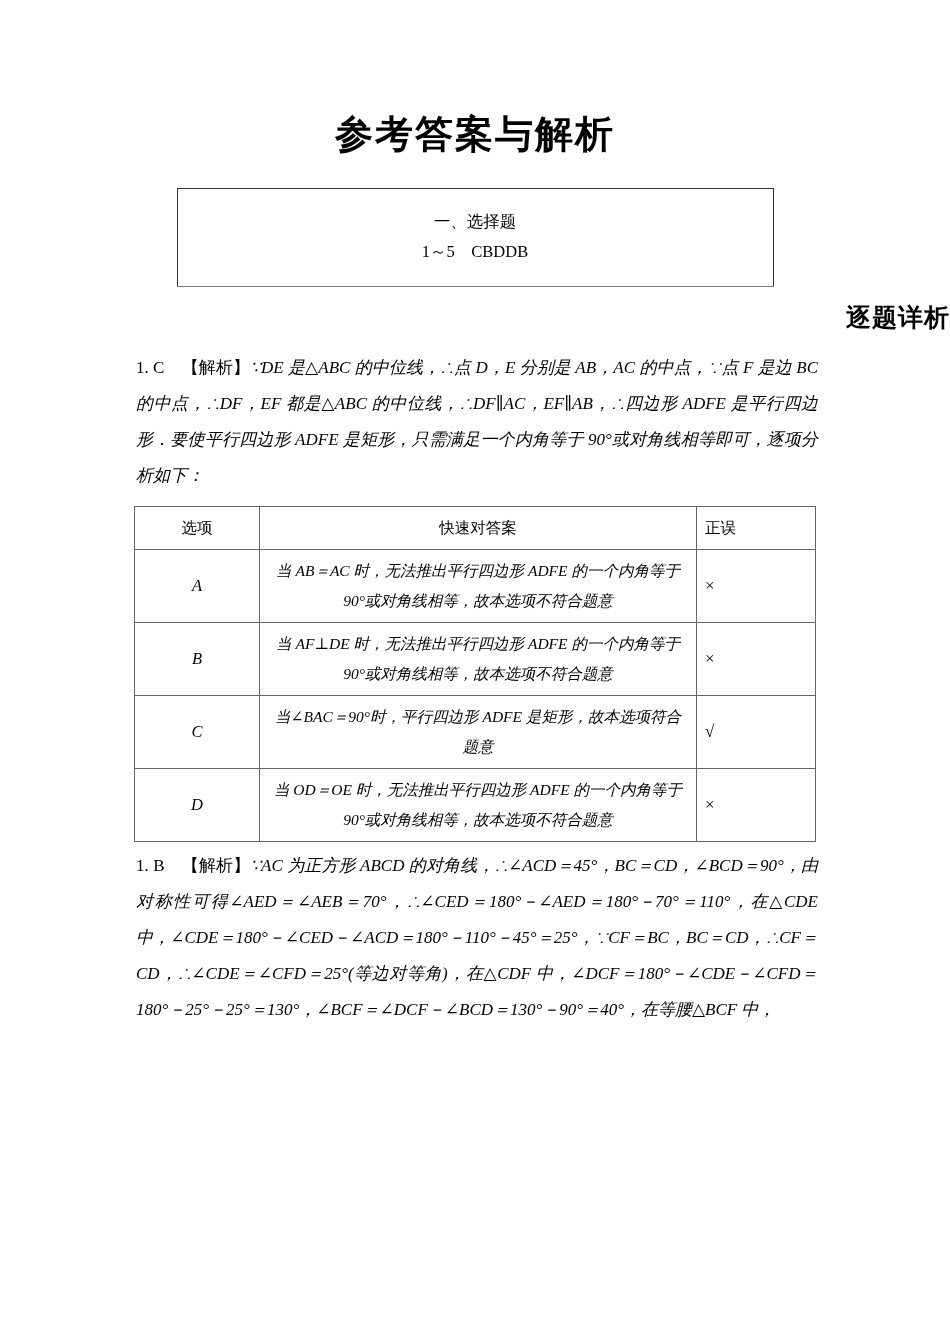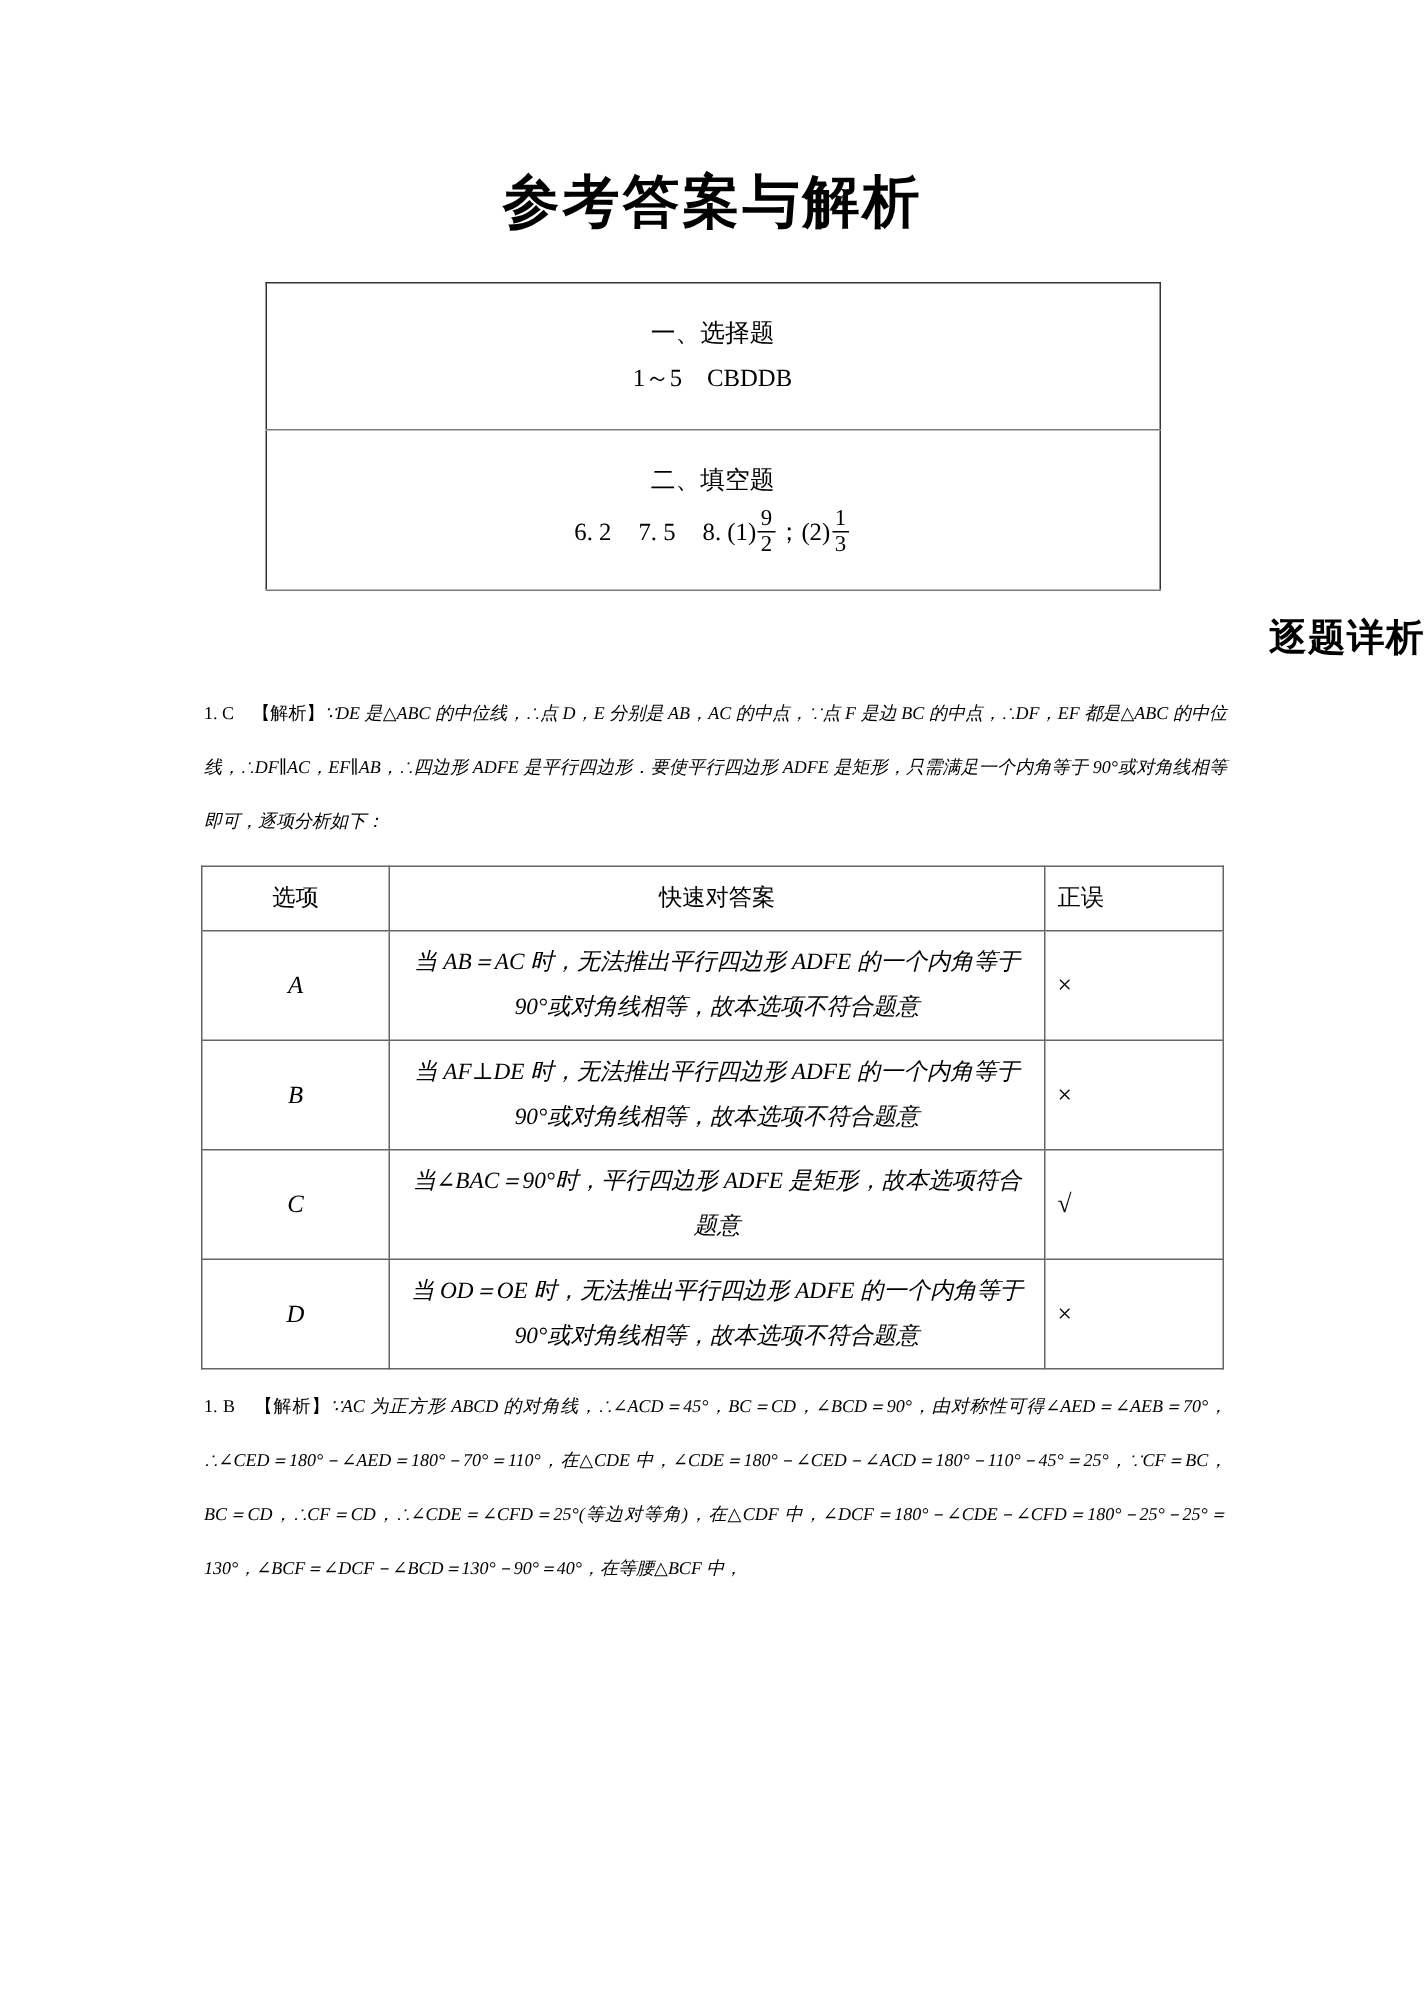--- a/index.html
+++ b/index.html
@@ -90,21 +90,21 @@
     display: block;
     border-bottom: 1.1px solid #000;
     padding: 0 2px;
   }
   .frac .den { display: block; padding: 0 2px; }
 
   .it { font-style: italic; }
 
   
   .para {
-    font-size: 12px;
+    font-size: 17px;
     line-height: 36px;
     margin: 0;
     padding: 0 132px 0 136px;
     text-align: justify;
     text-justify: inter-ideograph;
   }
   .para.first { padding-top: 6px; }
   .para.second { padding-top: 6px; }
 
   
@@ -145,30 +145,20 @@
   <table class="quick-table">
     <tbody>
       <tr>
         <td>
           <div class="qt-block">
             <span class="qt-line head">一、选择题</span>
             <span class="qt-line">1～5　CBDDB</span>
           </div>
         </td>
       </tr>
-      <tr>
-        <td>
-          <div class="qt-block">
-            <span class="qt-line head">二、填空题</span>
-            <span class="qt-line">
-              <span>6. 2</span><span class="qt-spacer"></span><span>7. 5</span><span class="qt-spacer"></span><span>8. (1)</span><span class="frac"><span class="num">9</span><span class="den">2</span></span><span>；</span><span>(2)</span><span class="frac"><span class="num">1</span><span class="den">3</span></span>
-            </span>
-          </div>
-        </td>
-      </tr>
     </tbody>
   </table>
 
   <h2 class="section-title">逐题详析</h2>
 
   <p class="para first"><span>1. C</span>　<span>【解析】</span><span class="it">∵DE 是△ABC 的中位线，∴点 D，E 分别是 AB，AC 的中点，∵点 F 是边 BC 的中点，∴DF，EF 都是△ABC 的中位线，∴DF∥AC，EF∥AB，∴四边形 ADFE 是平行四边形．要使平行四边形 ADFE 是矩形，只需满足一个内角等于 90°或对角线相等即可，逐项分析如下：</span></p>
 
   <table class="analysis-table">
     <thead>
       <tr>

